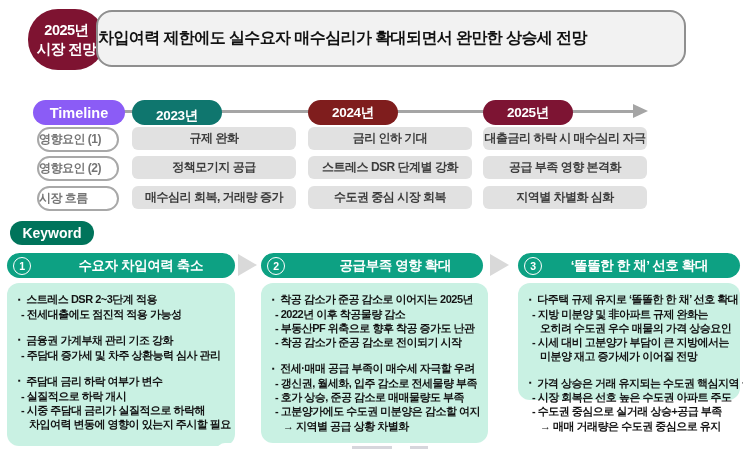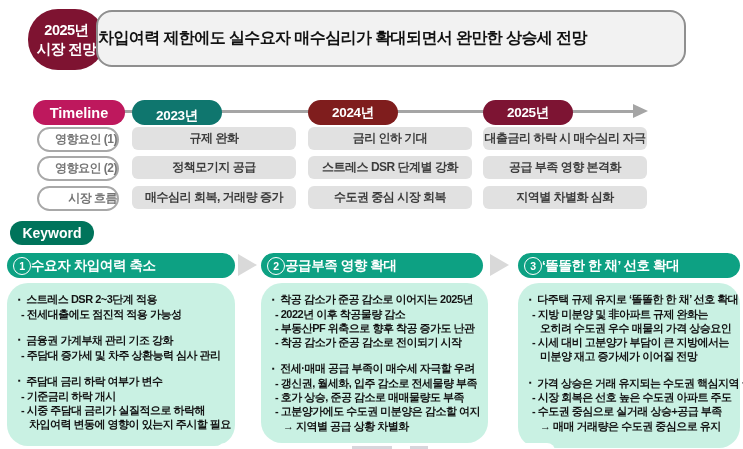--- a/index.html
+++ b/index.html
@@ -17,48 +17,48 @@
     position:absolute;left:96px;top:10px;width:586px;height:53px;background:#F2F2F2;
     border:2px solid #8F8F8F;border-radius:16px;display:flex;align-items:center;
     font-weight:bold;font-size:16px;color:#111;letter-spacing:-0.6px;
   }
   
   .tl-line{position:absolute;left:122px;top:110px;width:512px;height:3px;background:#A5A5A5;}
   .tl-arrowhead{position:absolute;left:633px;top:104px;width:0;height:0;
     border-left:15px solid #A5A5A5;border-top:7px solid transparent;border-bottom:7px solid transparent;}
   .pill{position:absolute;height:25px;border-radius:13px;color:#fff;font-weight:bold;
     display:flex;align-items:center;justify-content:center;}
-  .timeline-pill{left:33px;top:100px;width:92px;background:#be185d;font-size:14.5px;}
+  .timeline-pill{left:33px;top:100px;width:92px;background:#8b5cf6;font-size:14.5px;}
   .year{top:100px;width:90px;font-size:13.5px;letter-spacing:-0.3px;}
   .year.c0{left:132px;background:#0f766e;align-items:flex-end;}
   .year.c1{left:308px;background:#7f1d1d;}
   .year.c2{left:483px;background:#7D1433;}
   
   .row-label{position:absolute;left:37px;width:78px;height:21px;background:#fff;border:2px solid #A8A8A8;
     border-radius:13px;color:#757575;font-weight:bold;font-size:12px;display:flex;align-items:center;
-    justify-content:flex-end;letter-spacing:-0.5px;}
+    justify-content:flex-start;letter-spacing:-0.5px;}
   .cell{position:absolute;width:164px;height:23px;background:#E1E1E1;border-radius:6px;color:#3C3C3C;
     font-weight:bold;font-size:12px;display:flex;align-items:center;justify-content:center;letter-spacing:-0.5px;text-align:center;}
   .cell.c0{left:132px}.cell.c1{left:308px}.cell.c2{left:483px}
   .r0{top:127px}.r1{top:156px}.r2{top:186px}
   
   .keyword-pill{left:10px;top:221px;width:84px;height:24px;background:#00745B;font-size:14px;border-radius:12px;}
   .kw-header{position:absolute;top:253px;height:25px;background:#0DA183;border-radius:13px;color:#fff;
     font-weight:bold;font-size:13.5px;display:flex;align-items:center;letter-spacing:-0.4px;}
   .kw-header .num{width:16px;height:16px;border:1.6px solid #fff;border-radius:50%;font-size:10.5px;
     display:flex;align-items:center;justify-content:center;margin-left:6px;flex:0 0 auto;}
-  .kw-header .t{flex:1;text-align:left;padding-right:24px;}
+  .kw-header .t{flex:1;text-align:right;padding-right:32px;}
   #kwh0{left:7px;width:228px;} #kwh1{left:261px;width:222px;} #kwh2{left:518px;width:222px;}
   .tri{position:absolute;top:254px;width:0;height:0;border-top:11px solid transparent;
     border-bottom:11px solid transparent;border-left:19px solid #D9D9D9;}
   #tri0{left:238px} #tri1{left:490px}
-  .kw-box{position:absolute;top:283px;background:#C9F1E3;border-radius:21px;
+  .kw-box{position:absolute;top:283px;background:#C9F1E3;border-radius:12px;
     padding:9px 4px 4px 8px;box-sizing:border-box;color:#141414;font-weight:bold;
     font-size:11px;letter-spacing:-0.5px;}
-  #kwb0{left:7px;width:228px;height:163px;} #kwb1{left:261px;width:227px;height:160px;} #kwb2{left:518px;width:222px;height:165px;}
+  #kwb0{left:7px;width:228px;height:163px;} #kwb1{left:261px;width:227px;height:160px;} #kwb2{left:518px;width:222px;height:117px;}
   .line{line-height:14.2px;white-space:nowrap;}
   .line.bullet{padding-left:3px;}
   .line.bullet .pre{font-size:8px;vertical-align:1.5px;margin-right:6px;}
   .line.sub{padding-left:6px;}
   .line.cont{padding-left:14px;}
   .line.gap{height:12px;}
   
   .overlay-box{position:absolute;left:217px;top:443px;width:338px;height:12px;background:#fff;
     border-radius:8px 8px 0 0;z-index:5;}
   .chip{position:absolute;top:446px;height:5px;background:#D6D6DC;z-index:6;}
@@ -152,21 +152,21 @@
   </div>
 
   <div class="kw-box" id="kwb0">
       <div class="line bullet"><span class="pre">▪</span>스트레스 DSR 2~3단계 적용</div>
       <div class="line sub">- 전세대출에도 점진적 적용 가능성</div>
       <div class="line gap"></div>
       <div class="line bullet"><span class="pre">▪</span>금융권 가계부채 관리 기조 강화</div>
       <div class="line sub">- 주담대 증가세 및 차주 상환능력 심사 관리</div>
       <div class="line gap"></div>
       <div class="line bullet"><span class="pre">▪</span>주담대 금리 하락 여부가 변수</div>
-      <div class="line sub">- 기준금리 하락 개시</div>
+      <div class="line sub">- 실질적으로 하락 개시</div>
       <div class="line sub">- 시중 주담대 금리가 실질적으로 하락해</div>
       <div class="line cont">차입여력 변동에 영향이 있는지 주시할 필요</div>
     </div>
   <div class="kw-box" id="kwb1">
       <div class="line bullet"><span class="pre">▪</span>착공 감소가 준공 감소로 이어지는 2025년</div>
       <div class="line sub">- 2022년 이후 착공물량 감소</div>
       <div class="line sub">- 부동산PF 위축으로 향후 착공 증가도 난관</div>
       <div class="line sub">- 착공 감소가 준공 감소로 전이되기 시작</div>
       <div class="line gap"></div>
       <div class="line bullet"><span class="pre">▪</span>전세·매매 공급 부족이 매수세 자극할 우려</div>

